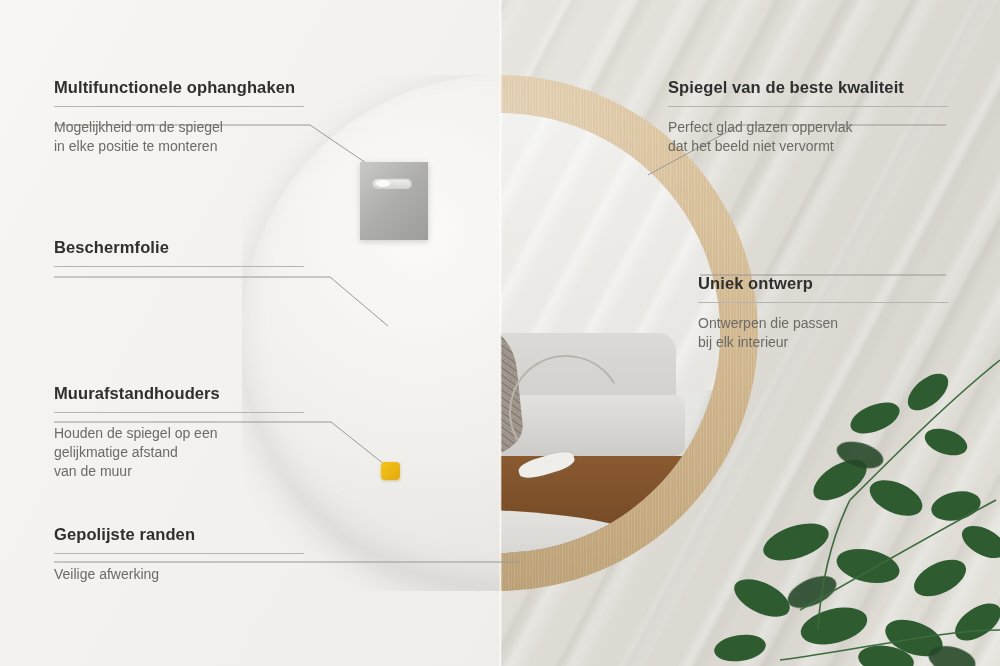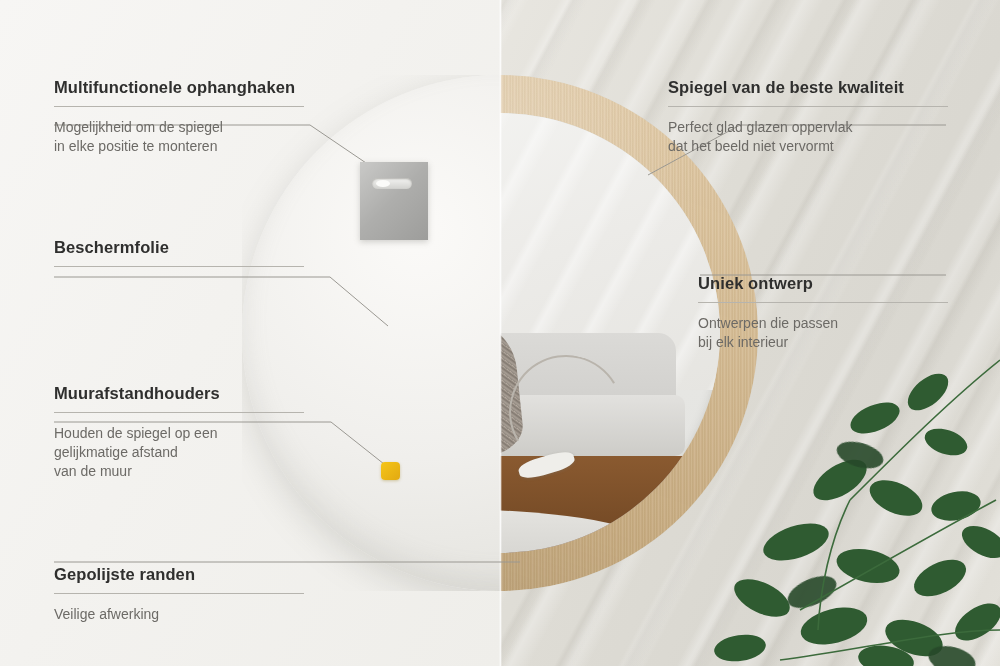--- a/index.html
+++ b/index.html
@@ -195,21 +195,21 @@
     height:1px; background:#b6b4ae; margin:9px 0 11px 0;
   }
   .callout p{
     font-size:14px; line-height:19px; color:#6c6a66; font-weight:normal;
   }
   .callout.right{ text-align:left; }
 
   .c1{ left:54px; top:78px;  width:250px; }
   .c2{ left:54px; top:230px; width:250px;margin-top:8px; }
   .c3{ left:54px; top:384px; width:250px; }
-  .c4{ left:54px; top:525px; width:250px;margin-top:40px; }
+  .c4{ left:54px; top:525px; width:250px; }
   .c5{ right:52px; top:78px;  width:280px; }
   .c6{ right:52px; top:228px; width:250px;margin-top:46px; }
 </style>
 </head>
 <body>
 
 <div id="stage">
 
   <div class="bg-left"></div>
   <div class="bg-right"></div>

